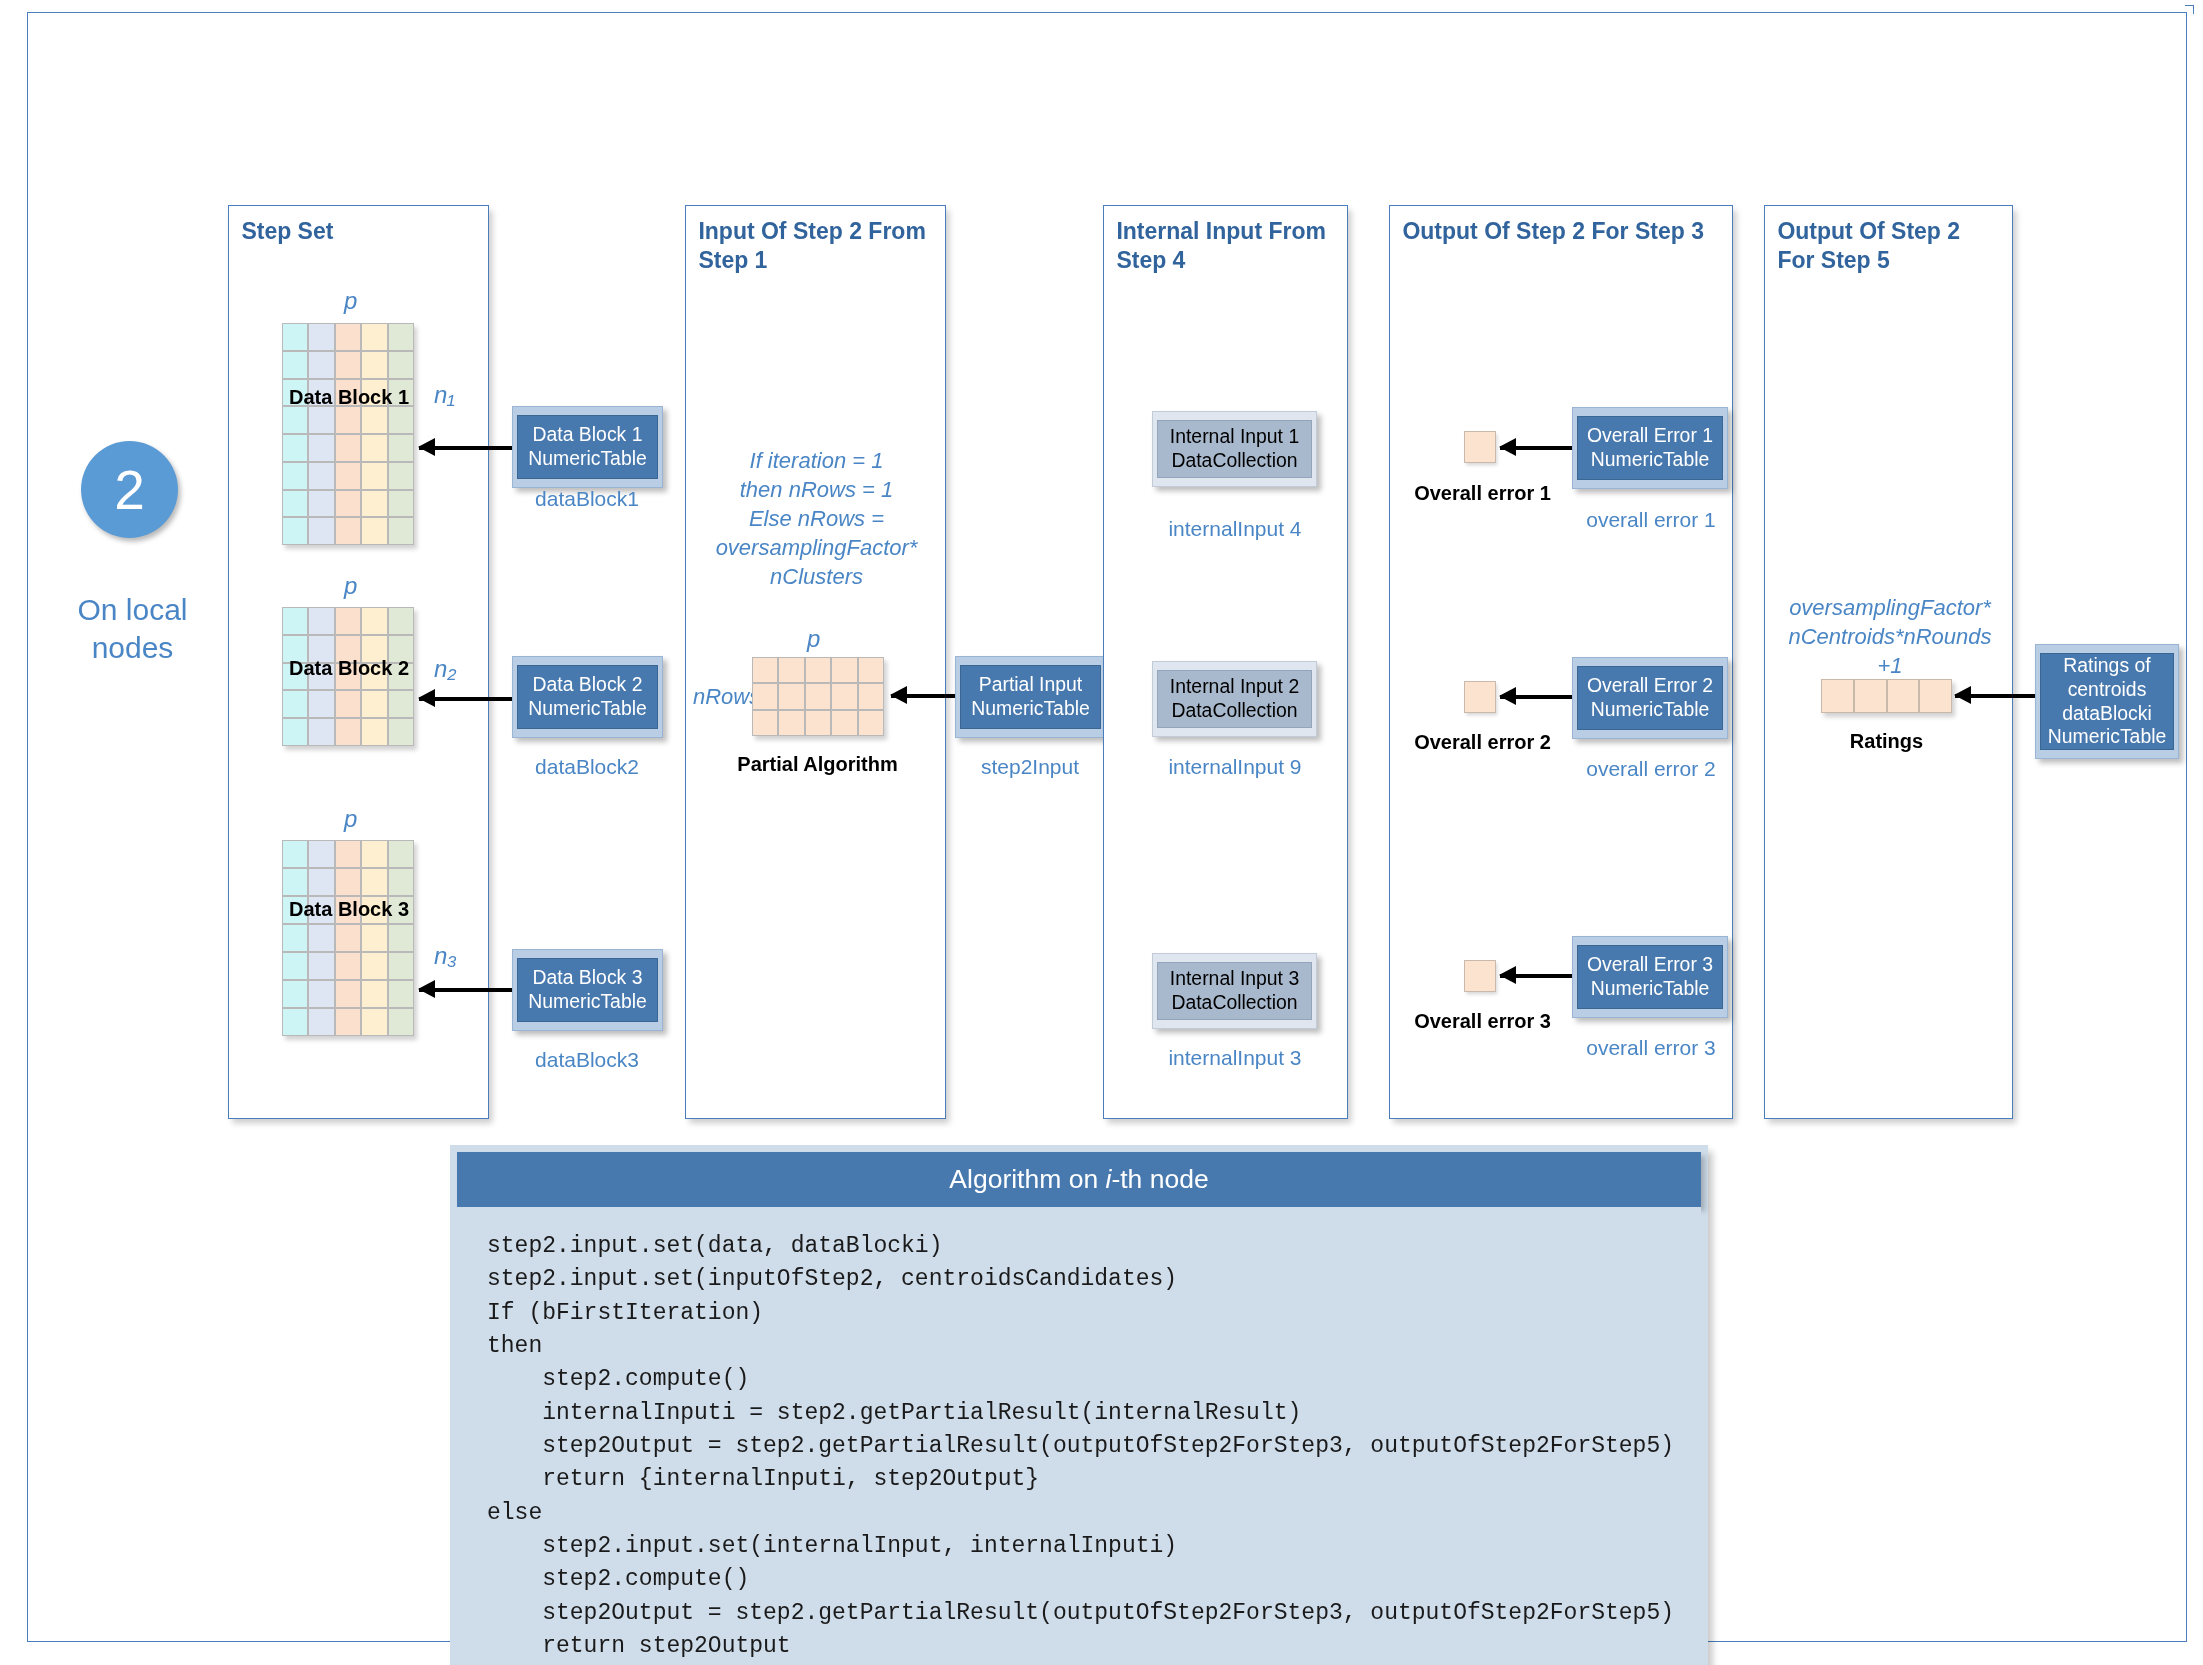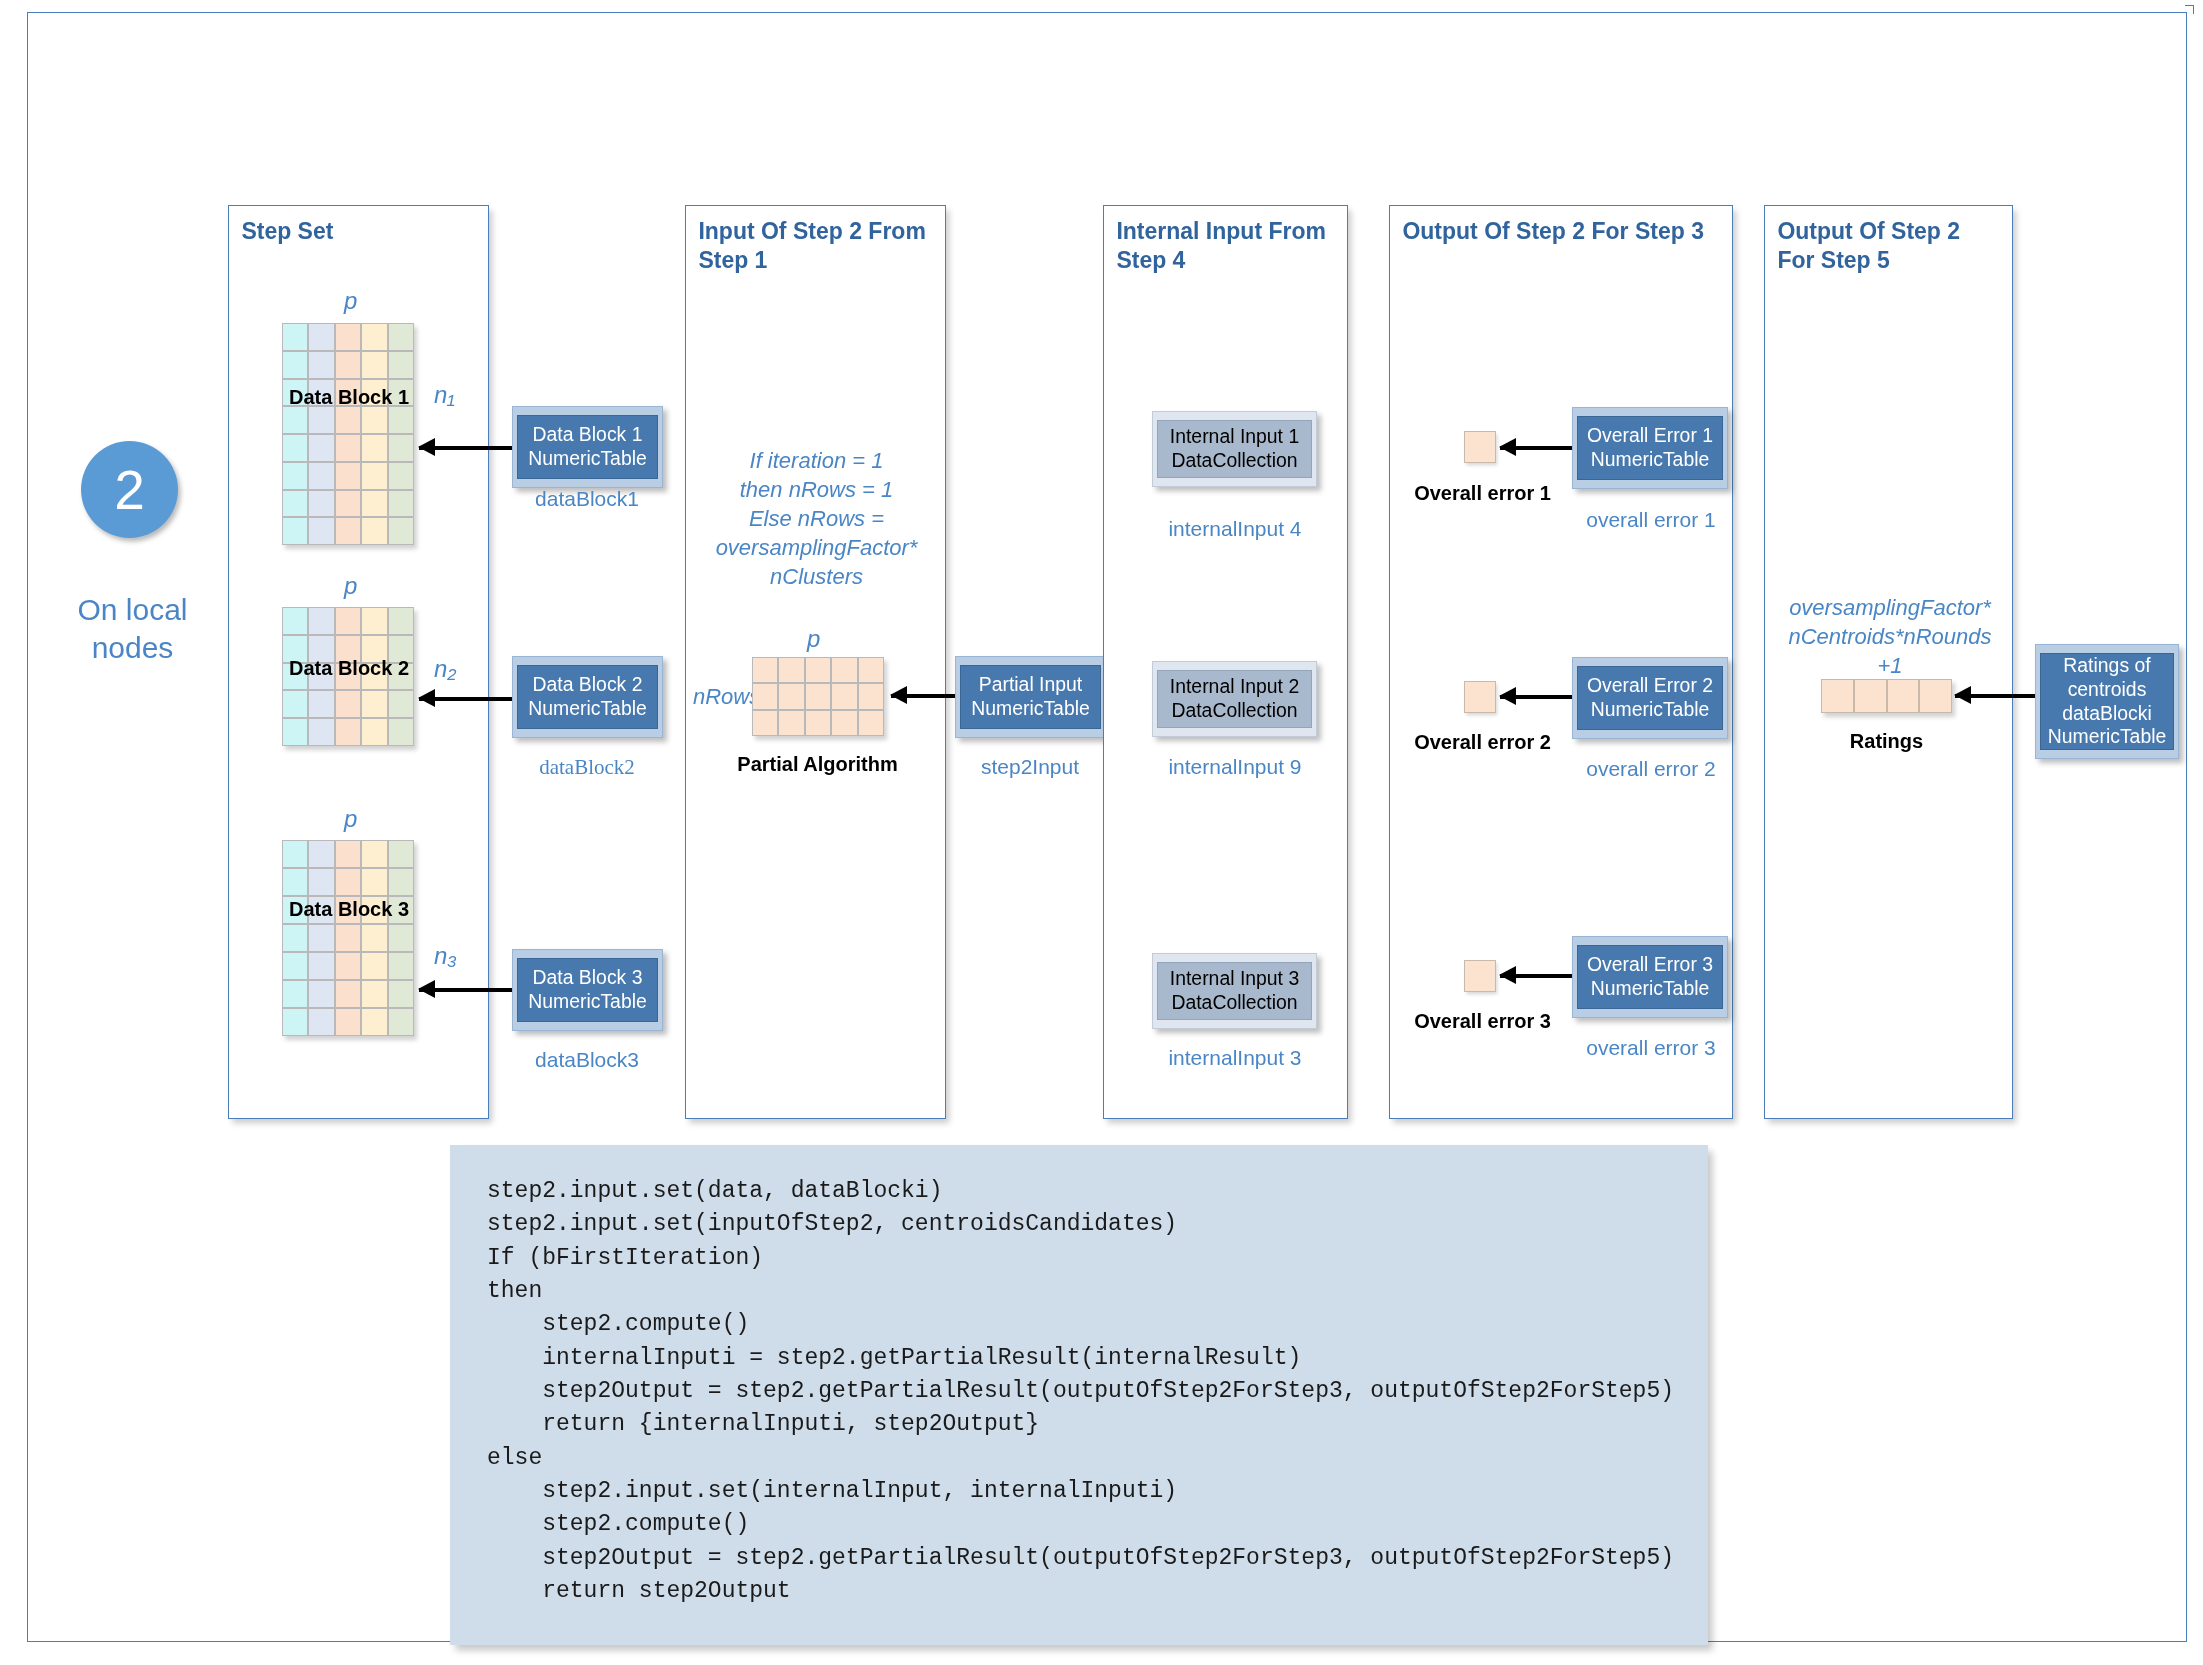--- a/index.html
+++ b/index.html
@@ -212,21 +212,21 @@
 <div class="dim-label" style="left:434px;top:655px;">n₂</div>
 <div class="arrow" style="left:419px;top:697px;width:97px;"></div>
 
 <div class="blue-box" style="left:517px;top:665px;width:141px;height:64px;">
   <div class="under"></div>
   <div class="face">
     <span><span>Data Block 2</span><br>
     <span>NumericTable</span></span>
   </div>
 </div>
-<div class="caption" style="left:499px;top:755px;width:176px;font-family:Liberation Serif, serif;">dataBlock2</div>
+<div class="caption" style="left:499px;top:755px;width:176px;">dataBlock2</div>
 
 <div class="dim-label" style="left:344px;top:805px;">p</div>
 <div class="grid" id="grid-db3" style="left:282px;top:840px;width:132px;height:196px;grid-template-columns:repeat(5,1fr);grid-template-rows:repeat(7,1fr);">
     <div class="cell" style="background: rgb(205, 245, 245);"></div>
     <div class="cell" style="background: rgb(221, 230, 242);"></div>
     <div class="cell" style="background: rgb(251, 224, 205);"></div>
     <div class="cell" style="background: rgb(253, 239, 207);"></div>
     <div class="cell" style="background: rgb(223, 233, 214);"></div>
     <div class="cell" style="background: rgb(205, 245, 245);"></div>
     <div class="cell" style="background: rgb(221, 230, 242);"></div>
@@ -398,20 +398,23 @@
   <div class="face">
     <span><span>Ratings of</span><br>
     <span>centroids</span><br>
     <span>dataBlocki</span><br>
     <span>NumericTable</span></span>
   </div>
 </div>
 
 <div class="algo">
   <div class="algo-shadowpad"></div>
+  <div class="algo-header">
+    <span><span>Algorithm on </span><span class="ital">i</span><span>-th node</span></span>
+  </div>
   <div class="algo-body" id="algo-code">step2.input.set(data, dataBlocki)
 step2.input.set(inputOfStep2, centroidsCandidates)
 If (bFirstIteration)
 then
     step2.compute()
     internalInputi = step2.getPartialResult(internalResult)
     step2Output = step2.getPartialResult(outputOfStep2ForStep3, outputOfStep2ForStep5)
     return {internalInputi, step2Output}
 else
     step2.input.set(internalInput, internalInputi)

